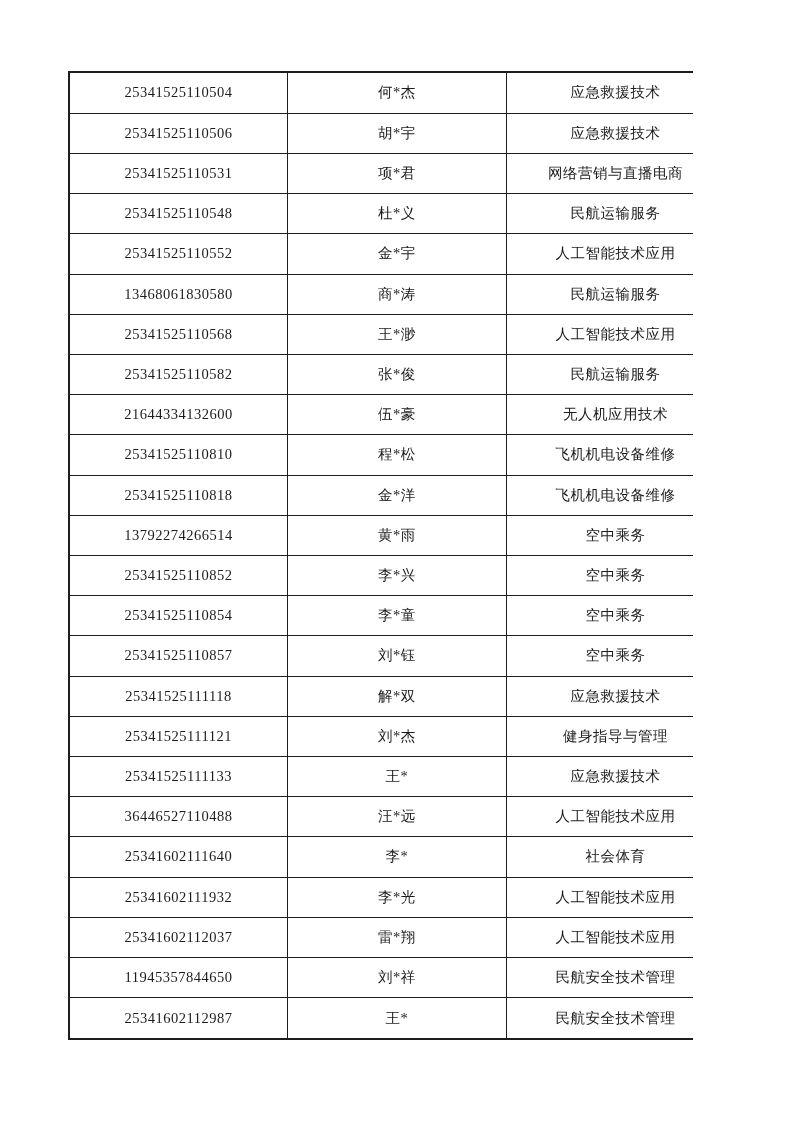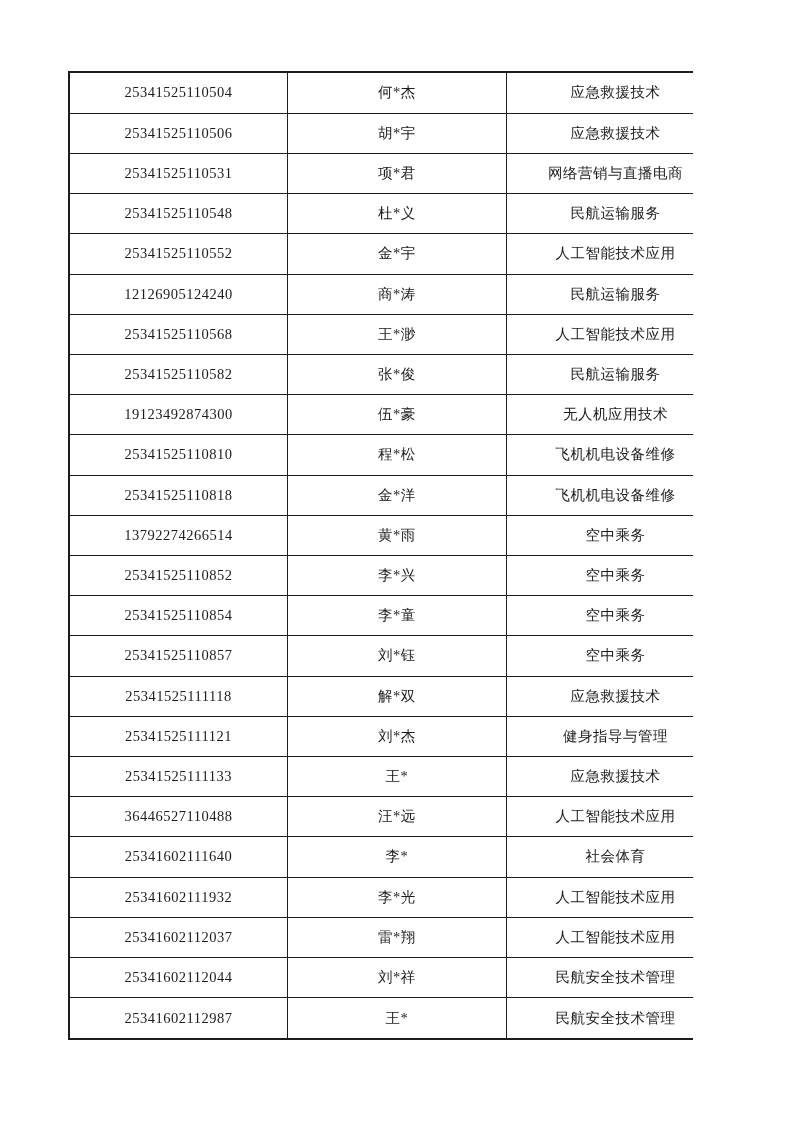--- a/index.html
+++ b/index.html
@@ -69,36 +69,36 @@
             <td class="col-id">25341525110548</td>
             <td class="col-name">杜*义</td>
             <td class="col-major">民航运输服务</td>
           </tr>
           <tr>
             <td class="col-id">25341525110552</td>
             <td class="col-name">金*宇</td>
             <td class="col-major">人工智能技术应用</td>
           </tr>
           <tr>
-            <td class="col-id">12126905124240</td>
+            <td class="col-id">13468061830580</td>
             <td class="col-name">商*涛</td>
             <td class="col-major">民航运输服务</td>
           </tr>
           <tr>
             <td class="col-id">25341525110568</td>
             <td class="col-name">王*渺</td>
             <td class="col-major">人工智能技术应用</td>
           </tr>
           <tr>
             <td class="col-id">25341525110582</td>
             <td class="col-name">张*俊</td>
             <td class="col-major">民航运输服务</td>
           </tr>
           <tr>
-            <td class="col-id">19123492874300</td>
+            <td class="col-id">21644334132600</td>
             <td class="col-name">伍*豪</td>
             <td class="col-major">无人机应用技术</td>
           </tr>
           <tr>
             <td class="col-id">25341525110810</td>
             <td class="col-name">程*松</td>
             <td class="col-major">飞机机电设备维修</td>
           </tr>
           <tr>
             <td class="col-id">25341525110818</td>
@@ -154,21 +154,21 @@
             <td class="col-id">25341602111932</td>
             <td class="col-name">李*光</td>
             <td class="col-major">人工智能技术应用</td>
           </tr>
           <tr>
             <td class="col-id">25341602112037</td>
             <td class="col-name">雷*翔</td>
             <td class="col-major">人工智能技术应用</td>
           </tr>
           <tr>
-            <td class="col-id">25341602112044</td>
+            <td class="col-id">11945357844650</td>
             <td class="col-name">刘*祥</td>
             <td class="col-major">民航安全技术管理</td>
           </tr>
           <tr>
             <td class="col-id">25341602112987</td>
             <td class="col-name">王*</td>
             <td class="col-major">民航安全技术管理</td>
           </tr>
         </tbody>
     </table>

